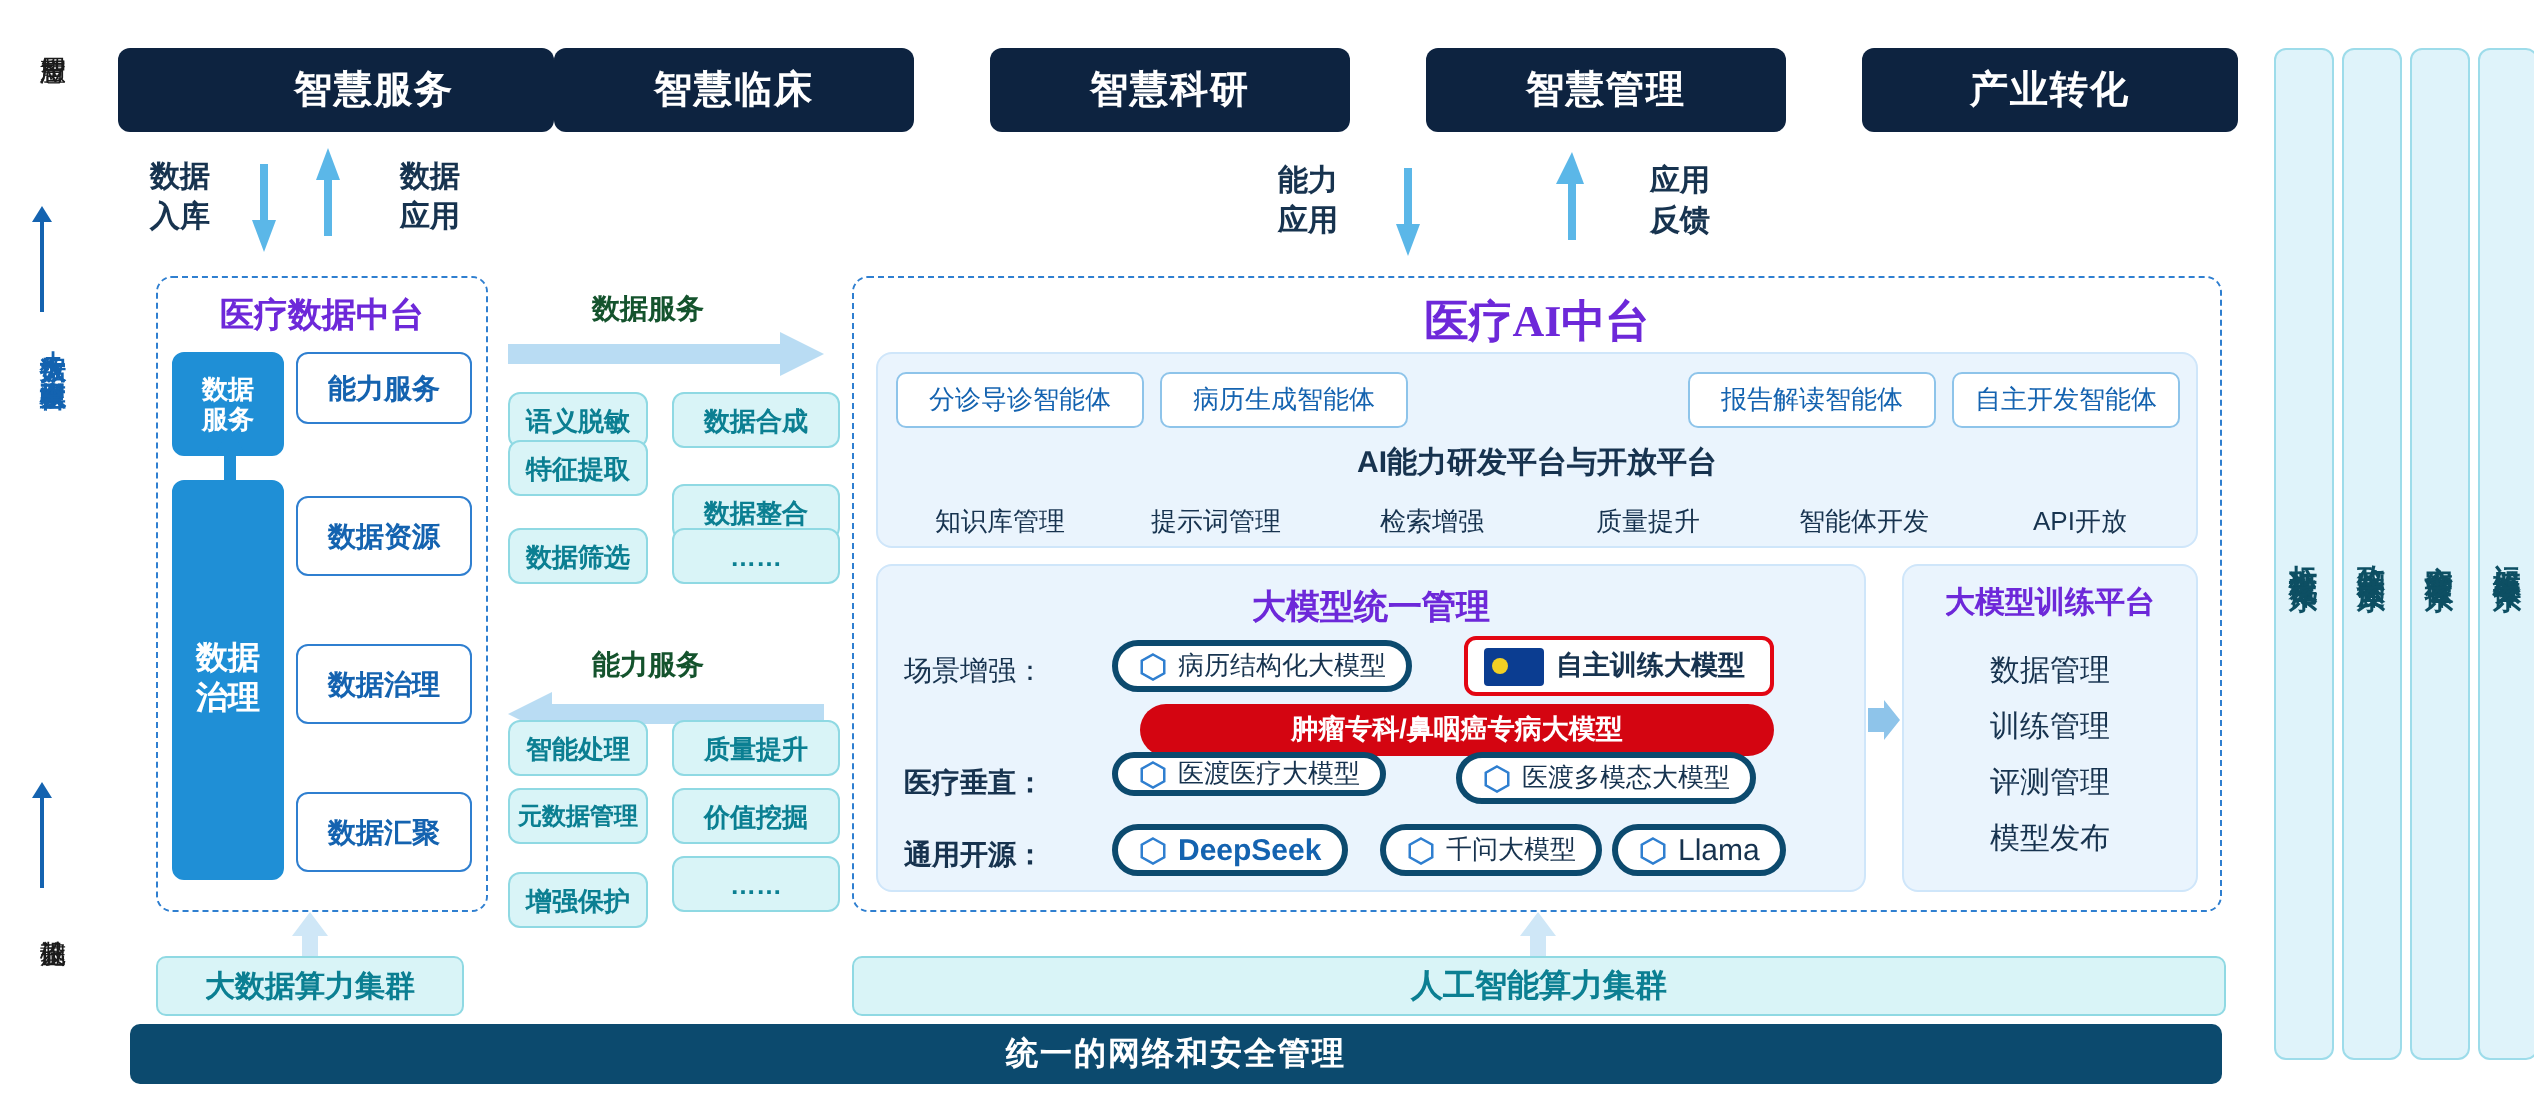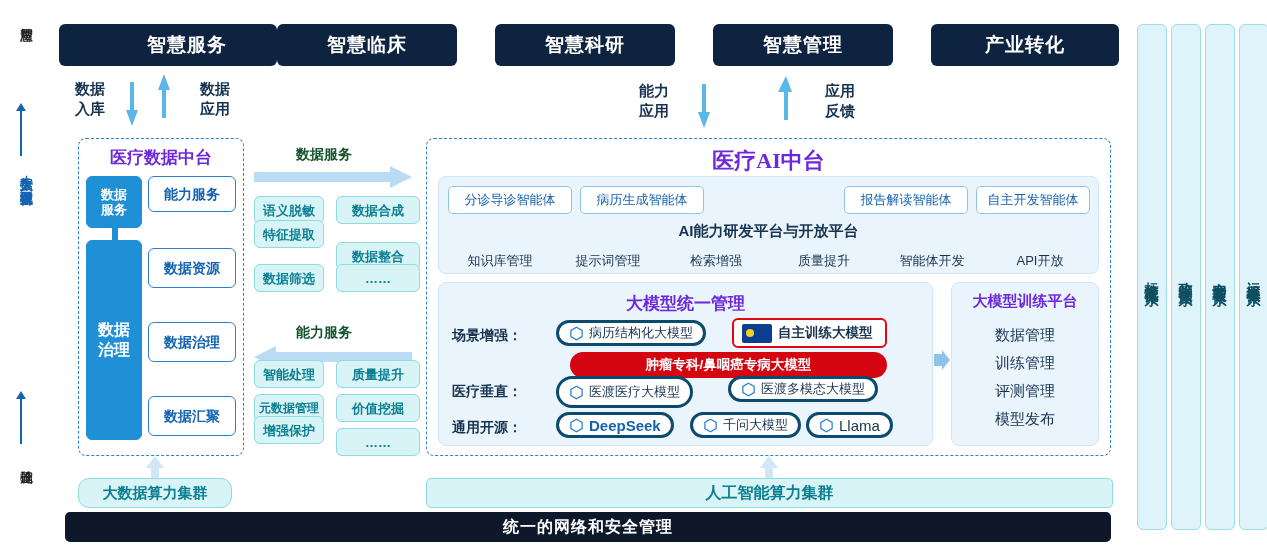--- a/index.html
+++ b/index.html
@@ -109,21 +109,21 @@
     letter-spacing:2px;
   }
 
   
   .bar-cyan{
     position:absolute;background:#d9f4f7;border:1px solid #8fd9e3;border-radius:5px;
     color:#0b7f92;font-weight:bold;font-size:15px;
     display:flex;align-items:center;justify-content:center;
   }
   .bar-teal{
-    position:absolute;background:#0f172a;border-radius:5px;
+    position:absolute;background:#0c4a6e;border-radius:5px;
     color:#fff;font-weight:bold;font-size:16px;
     display:flex;align-items:center;justify-content:center;letter-spacing:1px;
   }
   .arr-label{position:absolute;font-size:15px;color:#17334f;font-weight:bold;line-height:18px;text-align:center;}
   .lbl-sm{position:absolute;font-size:14px;color:#14532d;font-weight:bold;}
 </style>
 </head>
 <body>
 
 <div id="root">
@@ -198,21 +198,21 @@
 
   <div class="lbl-sm" style="left:296px;top:324px;">能力服务</div>
   <svg style="position:absolute;left:254px;top:346px;" width="160" height="22">
     <polygon points="158,6 22,6 22,0 0,11 22,22 22,16 158,16" fill="#b9dcf3"></polygon>
   </svg>
 
   <div class="chip cyan" style="left:254px;top:360px;width:70px;height:28px;">智能处理</div>
   <div class="chip cyan" style="left:336px;top:360px;width:84px;height:28px;">质量提升</div>
   <div class="chip cyan" style="left:254px;top:394px;width:70px;height:28px;font-size:12px;">元数据管理</div>
   <div class="chip cyan" style="left:336px;top:394px;width:84px;height:28px;">价值挖掘</div>
-  <div class="chip cyan" style="left:254px;top:416px;width:70px;height:28px;">增强保护</div>
+  <div class="chip cyan" style="left:254px;top:436px;width:70px;height:28px;">增强保护</div>
   <div class="chip cyan" style="left:336px;top:428px;width:84px;height:28px;">……</div>
 
   <div class="panel dashed-blue" style="left:426px;top:138px;width:685px;height:318px;"></div>
   <div class="title-blue" style="position:absolute;left:426px;top:146px;width:685px;font-size:22px;font-family:Liberation Serif, serif;">医疗AI中台</div>
 
   <div class="panel solid-lightblue" style="left:438px;top:176px;width:661px;height:98px;"></div>
   <div class="agent-chip" style="left:448px;top:186px;width:124px;height:28px;">分诊导诊智能体</div>
   <div class="agent-chip" style="left:580px;top:186px;width:124px;height:28px;">病历生成智能体</div>
   <div class="agent-chip" style="left:844px;top:186px;width:124px;height:28px;">报告解读智能体</div>
   <div class="agent-chip" style="left:976px;top:186px;width:114px;height:28px;">自主开发智能体</div>
@@ -222,35 +222,35 @@
   <div class="flat-text" style="left:448px;top:252px;width:104px;">知识库管理</div>
   <div class="flat-text" style="left:556px;top:252px;width:104px;">提示词管理</div>
   <div class="flat-text" style="left:664px;top:252px;width:104px;">检索增强</div>
   <div class="flat-text" style="left:772px;top:252px;width:104px;">质量提升</div>
   <div class="flat-text" style="left:880px;top:252px;width:104px;">智能体开发</div>
   <div class="flat-text" style="left:988px;top:252px;width:104px;">API开放</div>
 
   <div class="panel solid-lightblue" style="left:438px;top:282px;width:495px;height:164px;"></div>
   <div class="title-blue" style="position:absolute;left:438px;top:292px;width:495px;font-size:17px;">大模型统一管理</div>
 
-  <div style="position:absolute;left:452px;top:327px;font-size:14px;color:#17334f;font-weight:bold;">场景增强：</div>
+  <div style="position:absolute;left:452px;top:327px;font-size:14px;color:#17334f;font-weight:normal;">场景增强：</div>
   <div class="model-pill" style="left:556px;top:320px;height:26px;">
     <svg class="hexicon" viewBox="0 0 24 24">
         <polygon points="12,2 21,7 21,17 12,22 3,17 3,7" fill="none" stroke="#2f7fd0" stroke-width="2"></polygon>
       </svg>
     <span>病历结构化大模型</span>
   </div>
   <div class="redbox" style="left:732px;top:318px;width:155px;height:30px;">
     <span class="flagicon"></span>
     <span>自主训练大模型</span>
   </div>
   <div class="red-pill" style="left:570px;top:352px;width:317px;height:26px;">肿瘤专科/鼻咽癌专病大模型</div>
 
   <div style="position:absolute;left:452px;top:383px;font-size:14px;color:#17334f;font-weight:bold;">医疗垂直：</div>
-  <div class="model-pill" style="left:556px;top:376px;height:32px;">
+  <div class="model-pill" style="left:556px;top:376px;height:22px;">
     <svg class="hexicon" viewBox="0 0 24 24">
         <polygon points="12,2 21,7 21,17 12,22 3,17 3,7" fill="none" stroke="#2f7fd0" stroke-width="2"></polygon>
       </svg>
     <span>医渡医疗大模型</span>
   </div>
   <div class="model-pill" style="left:728px;top:376px;height:26px;">
     <svg class="hexicon" viewBox="0 0 24 24">
         <polygon points="12,2 21,7 21,17 12,22 3,17 3,7" fill="none" stroke="#2f7fd0" stroke-width="2"></polygon>
       </svg>
     <span>医渡多模态大模型</span>
@@ -292,17 +292,17 @@
   <div class="right-col" style="left:1205px;">安全管理体系</div>
   <div class="right-col" style="left:1239px;">运维服务体系</div>
 
   <svg style="position:absolute;left:144px;top:456px;" width="22" height="22">
     <polygon points="11,0 20,12 15,12 15,22 7,22 7,12 2,12" fill="#cfe7f7"></polygon>
   </svg>
   <svg style="position:absolute;left:758px;top:456px;" width="22" height="22">
     <polygon points="11,0 20,12 15,12 15,22 7,22 7,12 2,12" fill="#cfe7f7"></polygon>
   </svg>
 
-  <div class="bar-cyan" style="left:78px;top:478px;width:152px;height:28px;border-radius:11px;">大数据算力集群</div>
+  <div class="bar-cyan" style="left:78px;top:478px;width:152px;height:28px;">大数据算力集群</div>
   <div class="bar-cyan" style="left:426px;top:478px;width:685px;height:28px;font-size:16px;">人工智能算力集群</div>
   <div class="bar-teal" style="left:65px;top:512px;width:1046px;height:30px;">统一的网络和安全管理</div>
 
 </div>
 
 </body></html>

